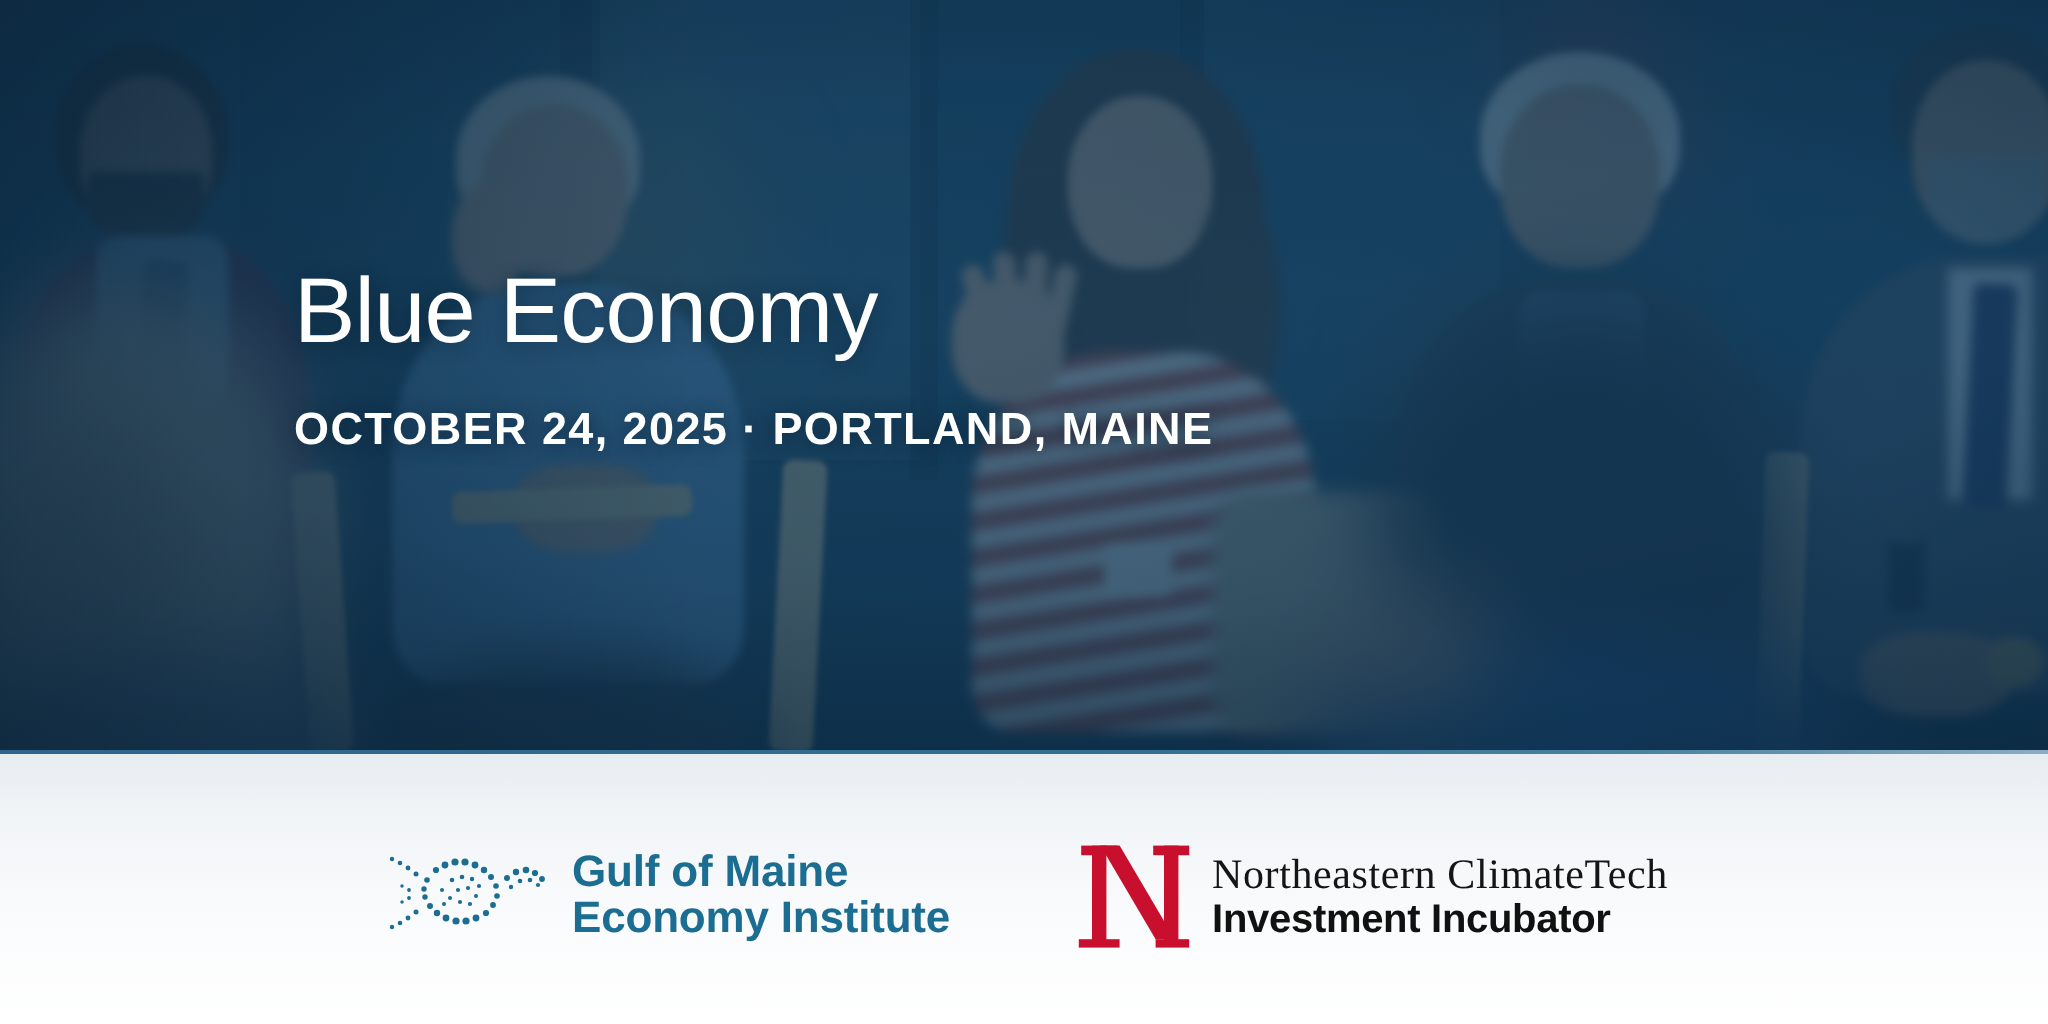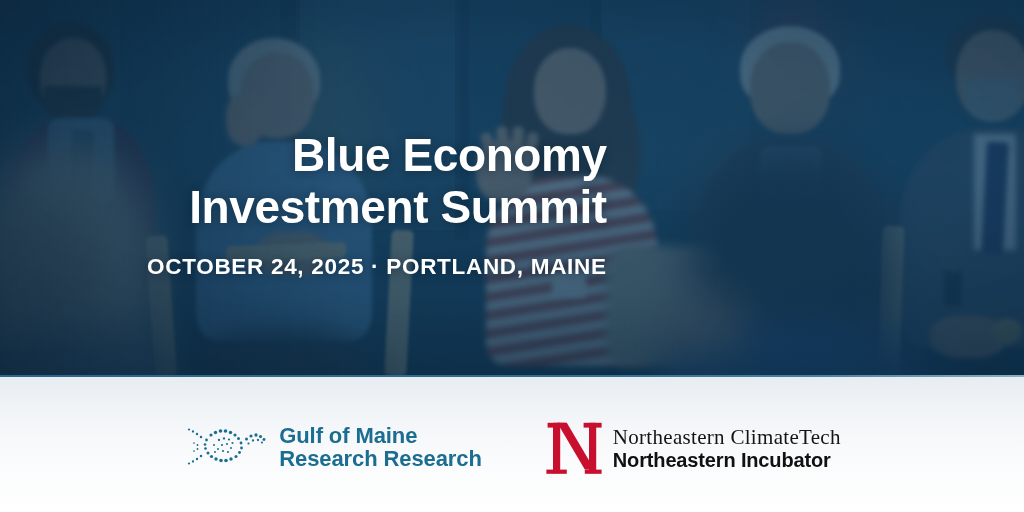--- a/index.html
+++ b/index.html
@@ -82,25 +82,24 @@
   
   #copy{
     position:absolute;
     left:147px; top:129px;
     z-index:40;
   }
   #headline{
     color:#ffffff;
     font-size:46px;
     line-height:52px;
-    font-weight:700;
+    font-weight:400;
     letter-spacing:-.4px;
     text-shadow:0 1px 10px rgba(4,24,40,.45);
     white-space:nowrap;
-    text-align:right;
   }
   #headline .l2{ display:block; }
 
   #dateline{
     margin-top:21px;
     color:#ffffff;
     font-size:22.5px;
     font-weight:700;
     letter-spacing:.7px;
     text-shadow:0 1px 9px rgba(4,24,40,.5);
@@ -272,21 +271,20 @@
     </div>
 
     <div class="tint"></div>
     <div class="tint2"></div>
     <div class="vignette"></div>
   </div>
 
   <div id="copy">
     <div id="headline">
       <span class="l1">Blue Economy</span>
-      <span class="l2">Investment Summit</span>
     </div>
     <div id="dateline">OCTOBER 24, 2025 · PORTLAND, MAINE</div>
   </div>
 
   <div id="band">
     <div id="band-rule"></div>
 
     <div id="logos">
 
       <div id="gmri">
@@ -351,41 +349,41 @@
             <circle cx="155" cy="27" r="3.1"></circle>
             <circle cx="162" cy="33" r="2.9"></circle>
             <circle cx="131" cy="41" r="2.2"></circle>
             <circle cx="140" cy="35" r="2.3"></circle>
             <circle cx="150" cy="34" r="2.3"></circle>
             <circle cx="158" cy="39" r="2.1"></circle>
           </g>
         </svg>
         <div id="gmri-text">
           <div>Gulf of Maine</div>
-          <div>Research Research</div>
+          <div>Economy Institute</div>
         </div>
       </div>
 
       <div id="neu">
         <svg id="neu-n" viewBox="0 0 100 100">
           <g fill="#c8102e">
 
             <rect x="6" y="8" width="30" height="8"></rect>
             <rect x="15" y="8" width="12" height="84"></rect>
             <rect x="4" y="86" width="34" height="7"></rect>
 
             <polygon points="22,8 38,8 84,86 68,86"></polygon>
 
             <rect x="66" y="8" width="30" height="8"></rect>
             <rect x="75" y="8" width="12" height="84"></rect>
             <rect x="68" y="86" width="28" height="7"></rect>
           </g>
         </svg>
         <div id="neu-text">
           <div id="neu-line1">Northeastern ClimateTech</div>
-          <div id="neu-line2">Northeastern Incubator</div>
+          <div id="neu-line2">Investment Incubator</div>
         </div>
       </div>
 
     </div>
   </div>
 
 </div>
 
 </body></html>

